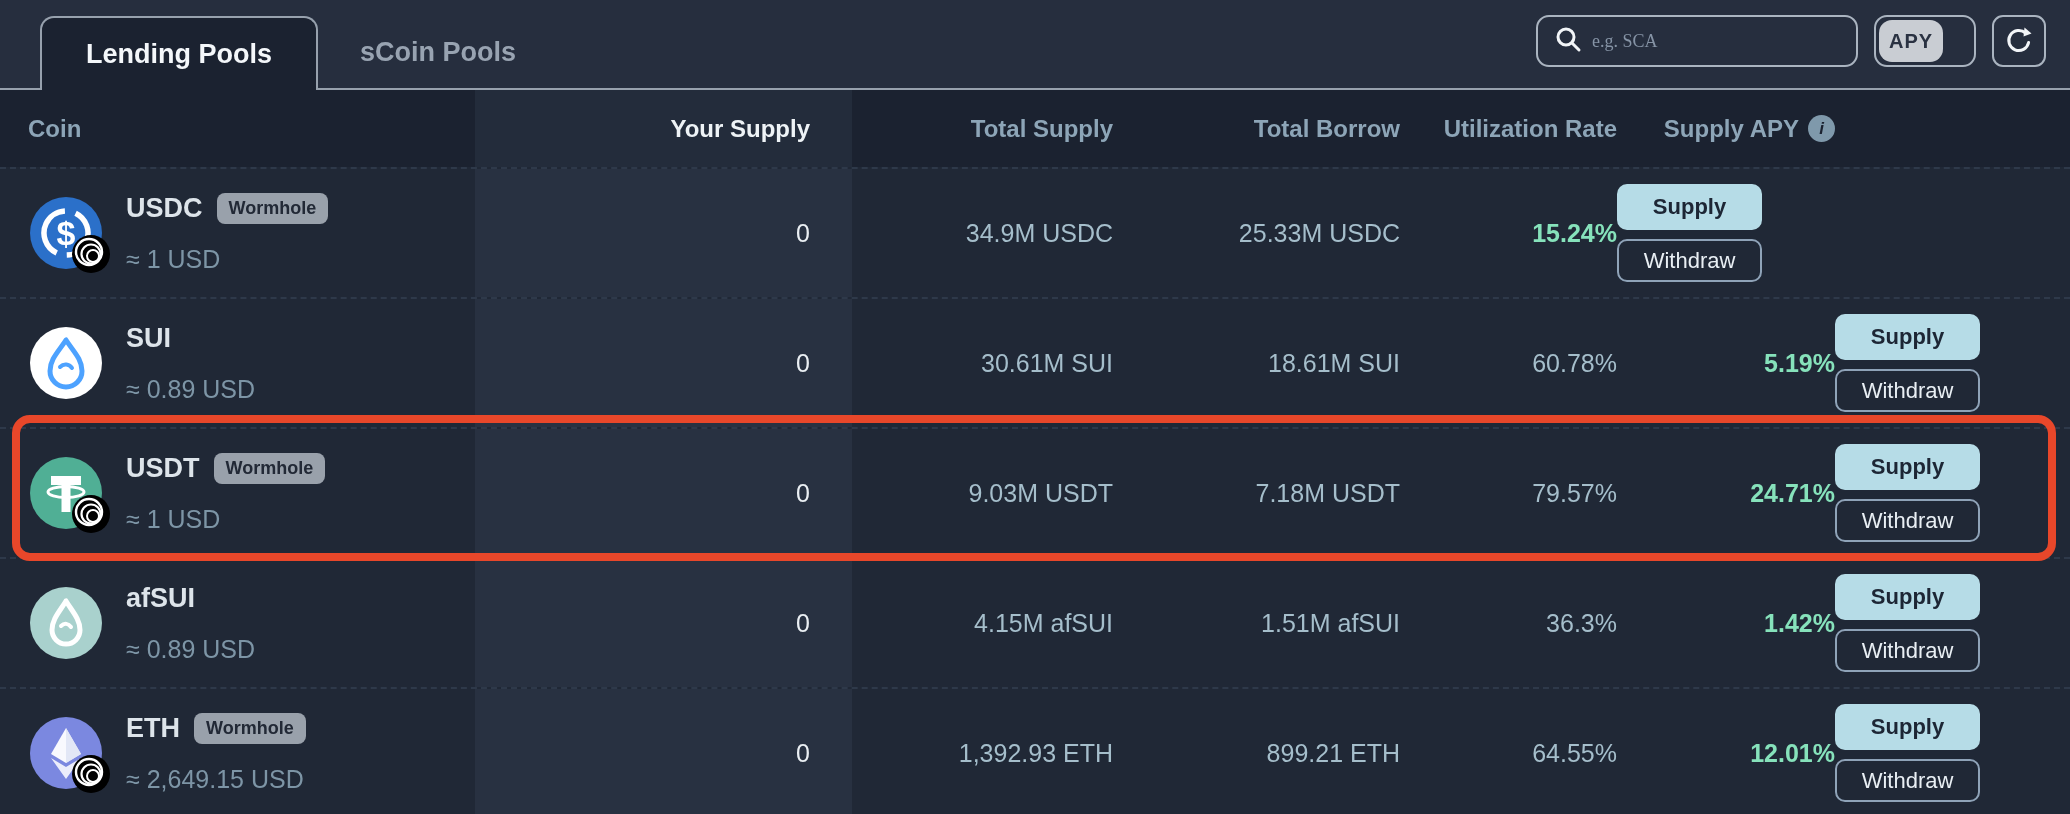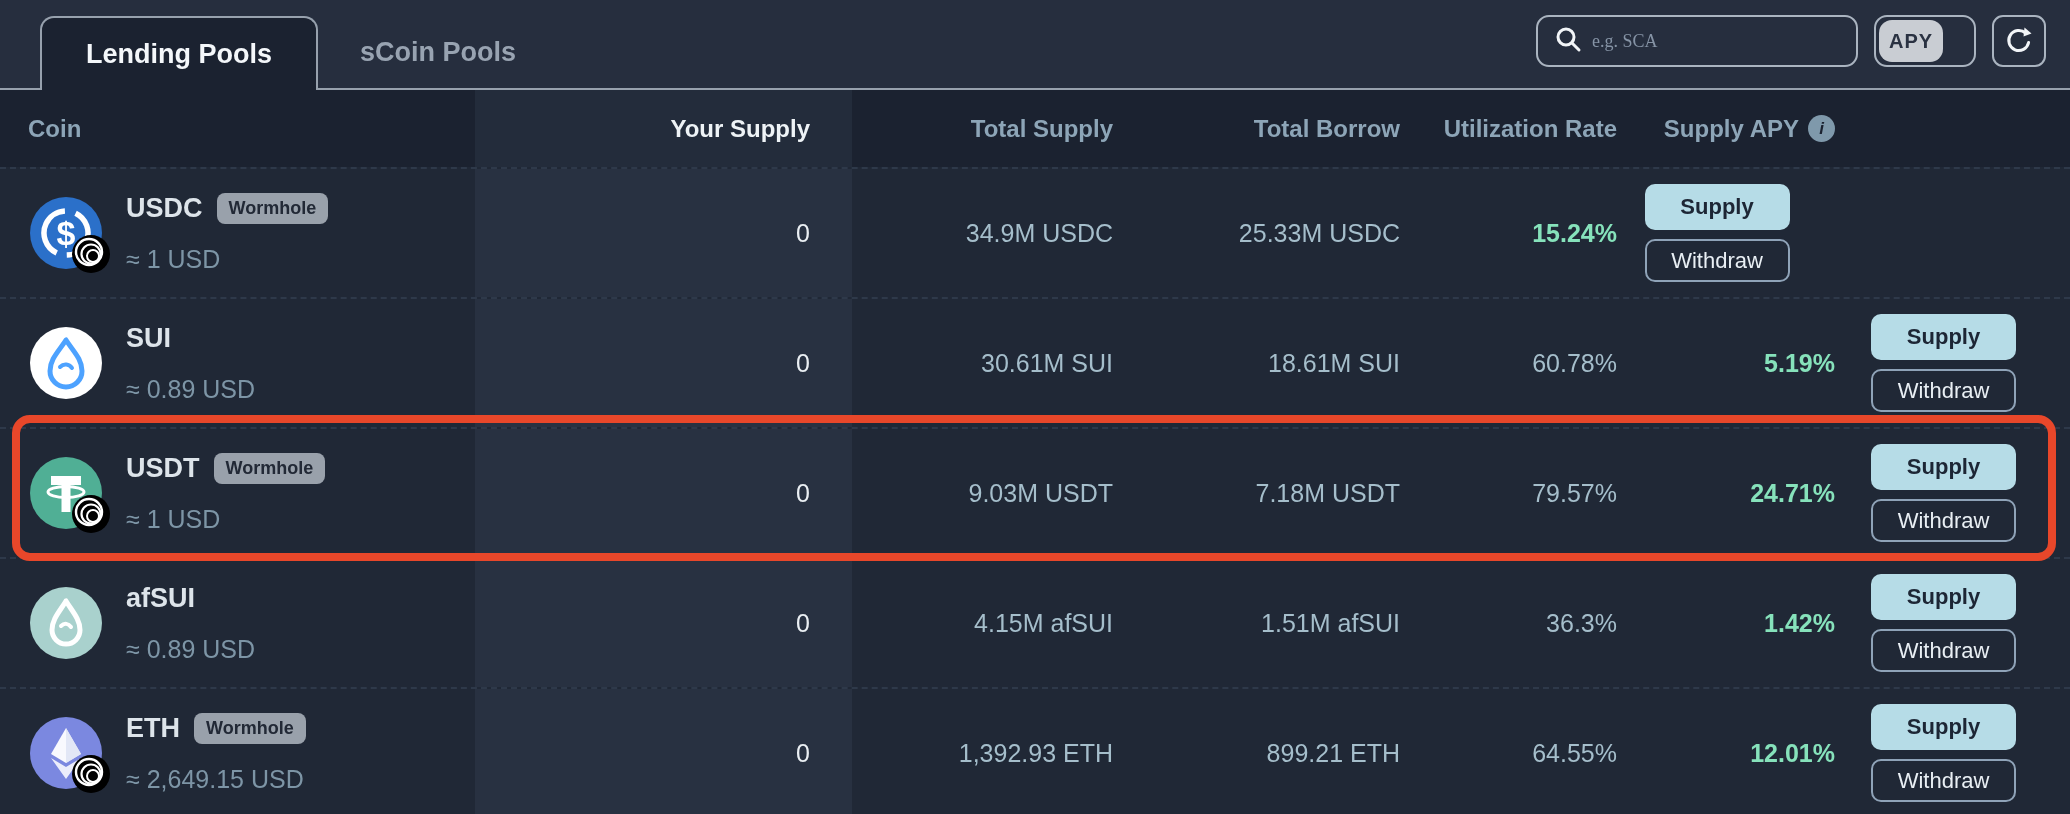--- a/index.html
+++ b/index.html
@@ -81,21 +81,21 @@
     align-items:stretch;
   }
   .trow.header { height:77px; background:#1b2230; }
   .trow.body { height:130px; background:#202836; border-top:2px dashed rgba(150,175,205,0.13); }
 
   .cell { display:flex; align-items:center; }
   .c-coin { padding-left:30px; gap:24px; }
   .header .c-coin { padding-left:28px; }
   .c-ys { justify-content:flex-end; padding-right:42px; background:rgba(190,215,255,0.055); }
   .c-num, .c-apy { justify-content:flex-end; }
-  .c-actions { flex-direction:column; align-items:center; justify-content:center; gap:9px; padding-right:18px; }
+  .c-actions { flex-direction:column; align-items:flex-start; justify-content:center; gap:9px; padding-right:18px; }
 
   .hdr { font-size:24px; font-weight:600; color:#8da5b7; white-space:nowrap; }
   .hdr.active-col { color:#eef3f6; }
   .hdr-apy { display:flex; align-items:center; gap:9px; }
   .info-icon {
     width:27px; height:27px; border-radius:50%;
     background:#7f99ab; color:#1b2230;
     font-size:17px; font-weight:700; font-style:italic;
     display:flex; align-items:center; justify-content:center;
   }

